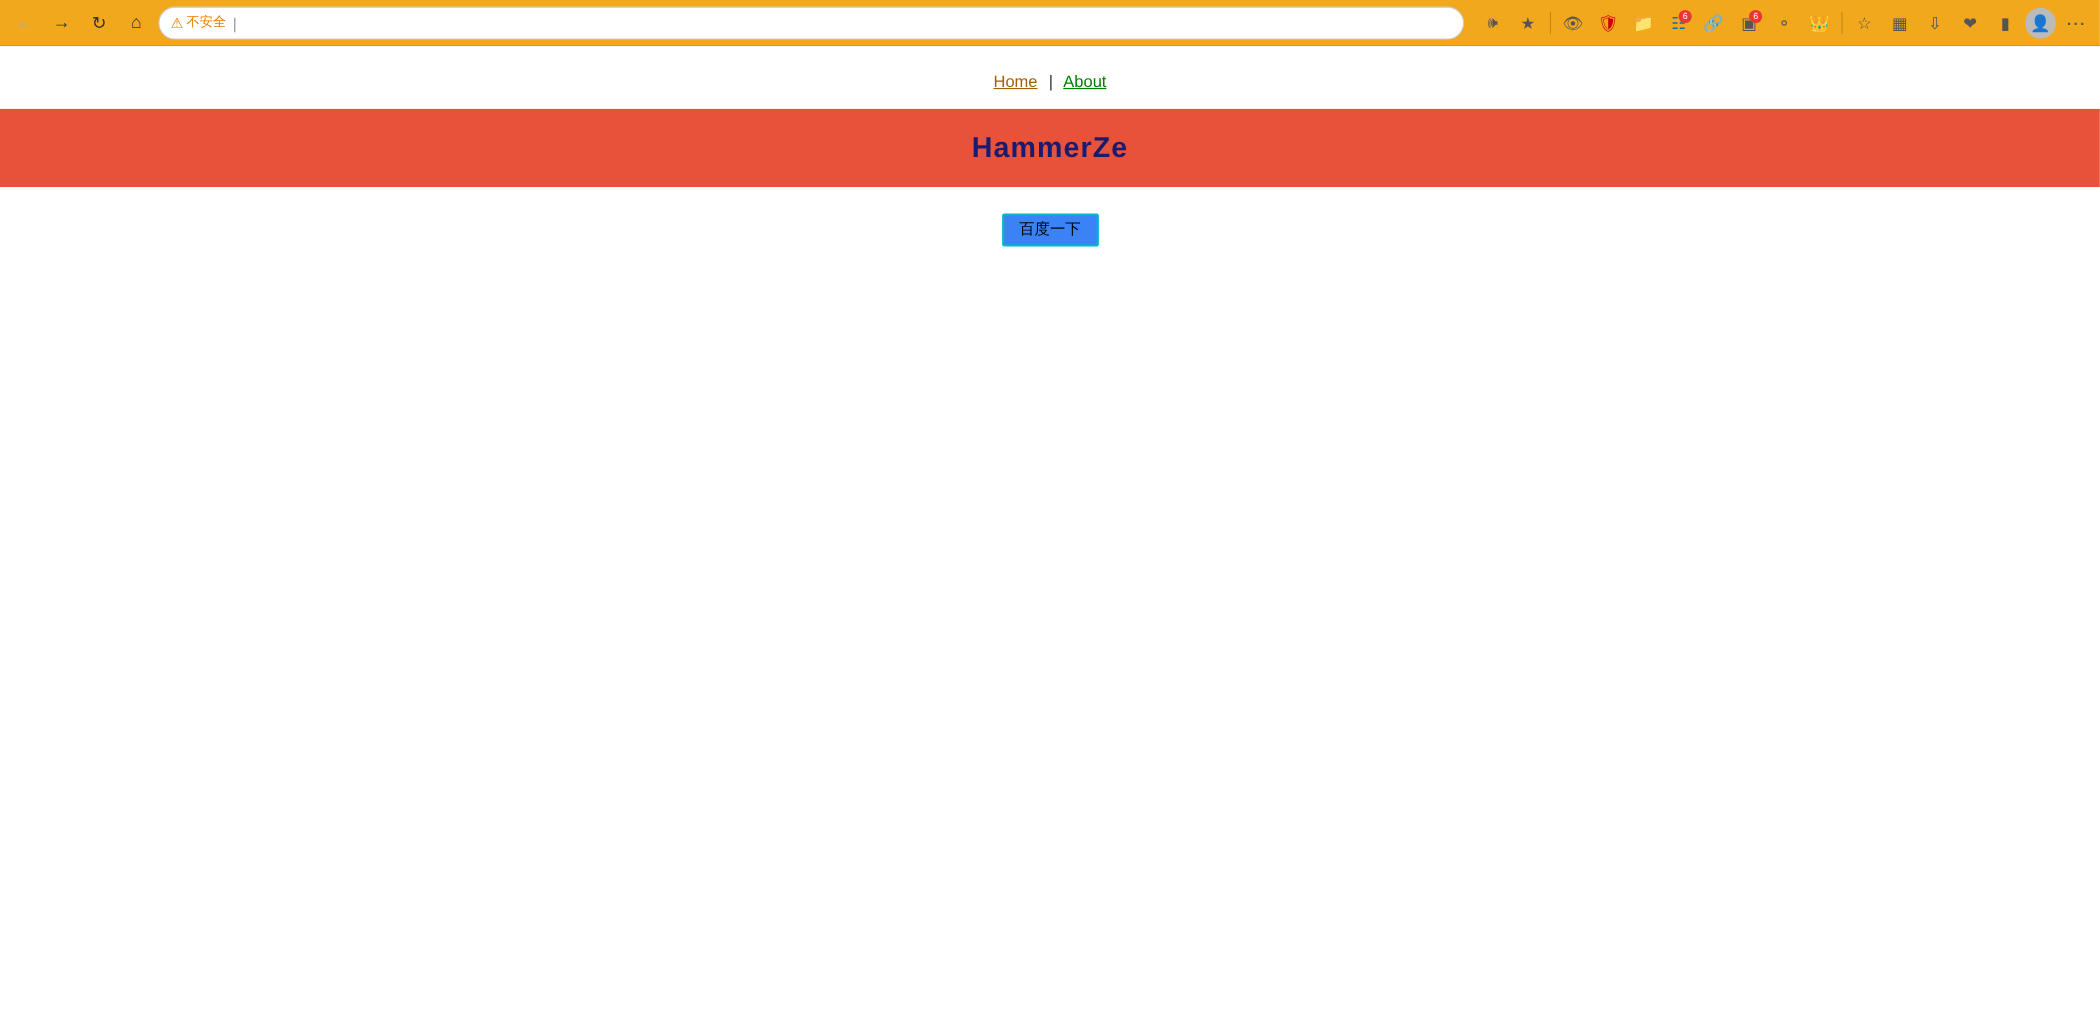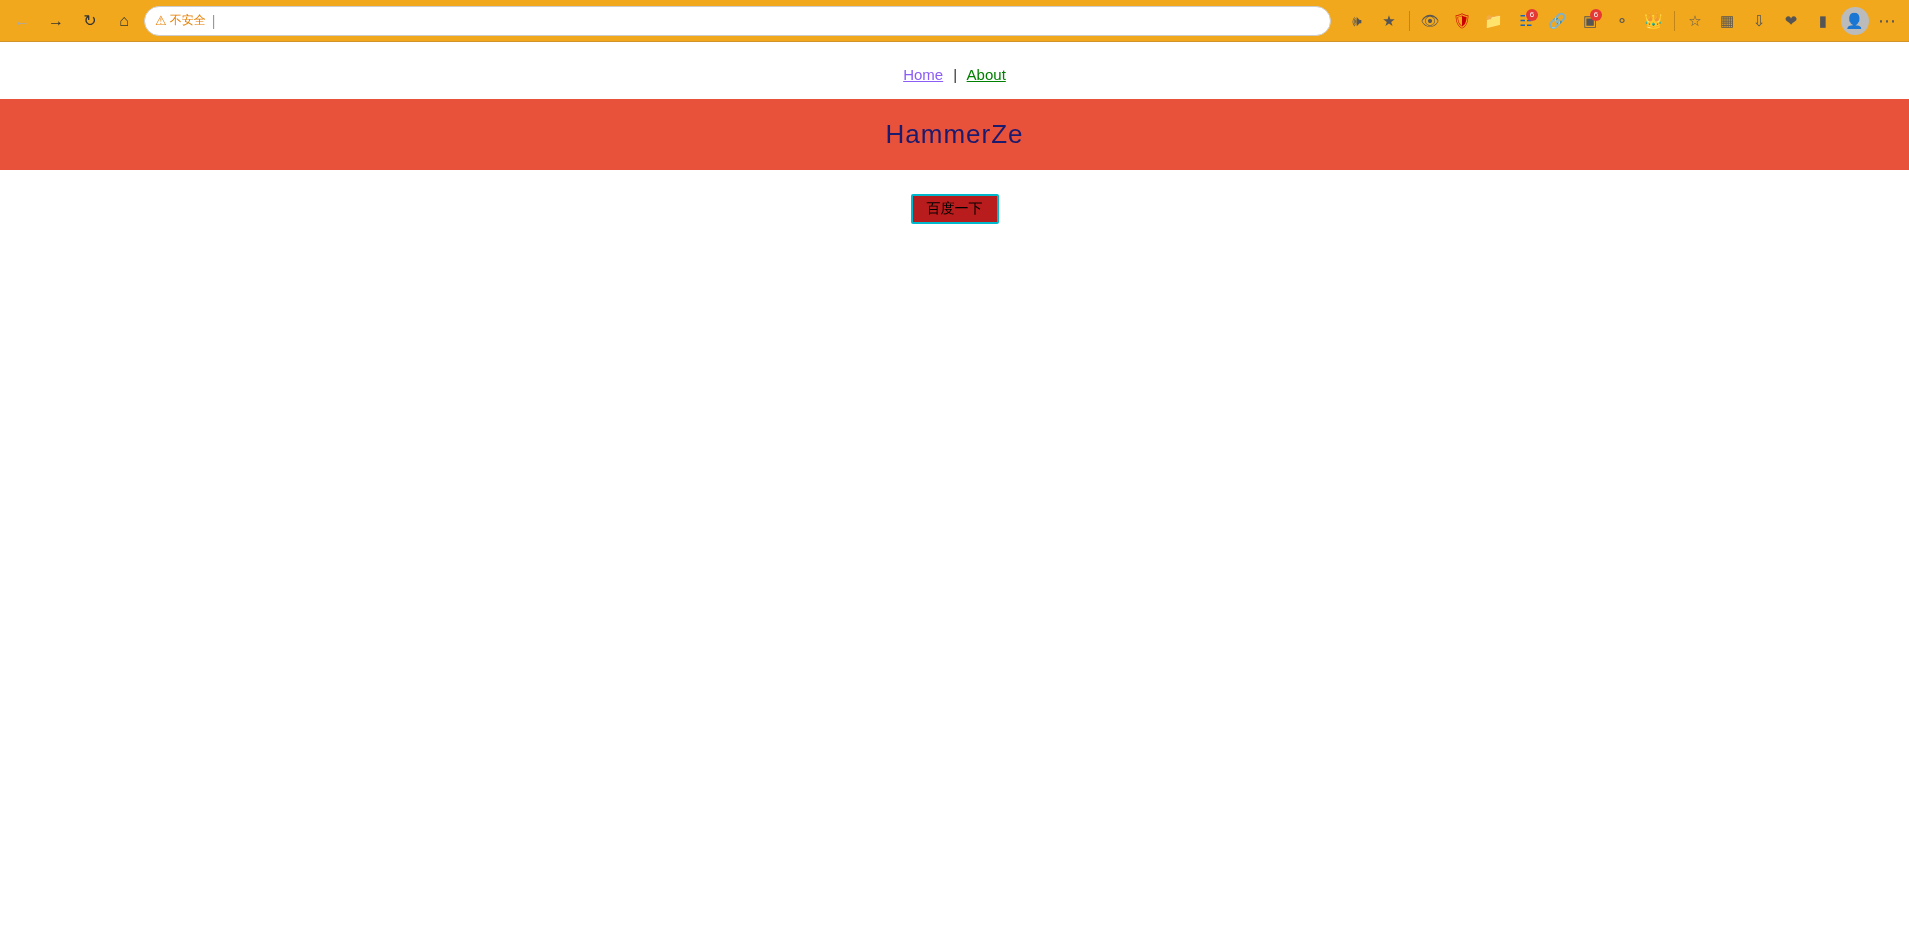--- a/index.html
+++ b/index.html
@@ -162,53 +162,53 @@
 
     .nav-links {
       text-align: center;
       padding: 24px 0 16px 0;
       font-size: 15px;
       color: #333;
     }
 
     .nav-links a {
       text-decoration: underline;
-      color: #8b5cf6;
+      color: #a16207;
     }
 
     .nav-links a.active {
       color: #008000;
     }
 
     .nav-separator {
       margin: 0 6px;
       color: #333;
     }
 
     .site-header {
       background: #e8523a;
       width: 100%;
       padding: 20px 0;
       text-align: center;
     }
 
     .site-title {
       font-size: 26px;
-      font-weight: normal;
+      font-weight: bold;
       color: #1a1a6e;
       letter-spacing: 1px;
     }
 
     .baidu-btn-wrapper {
       text-align: center;
       margin-top: 24px;
     }
 
     .baidu-btn {
-      background: #b91c1c;
+      background: #3b82f6;
       color: #000;
       border: 2px solid #00b8cc;
       padding: 4px 14px;
       font-size: 14px;
       cursor: pointer;
       border-radius: 2px;
     }
   </style>
 </head>
 <body>

